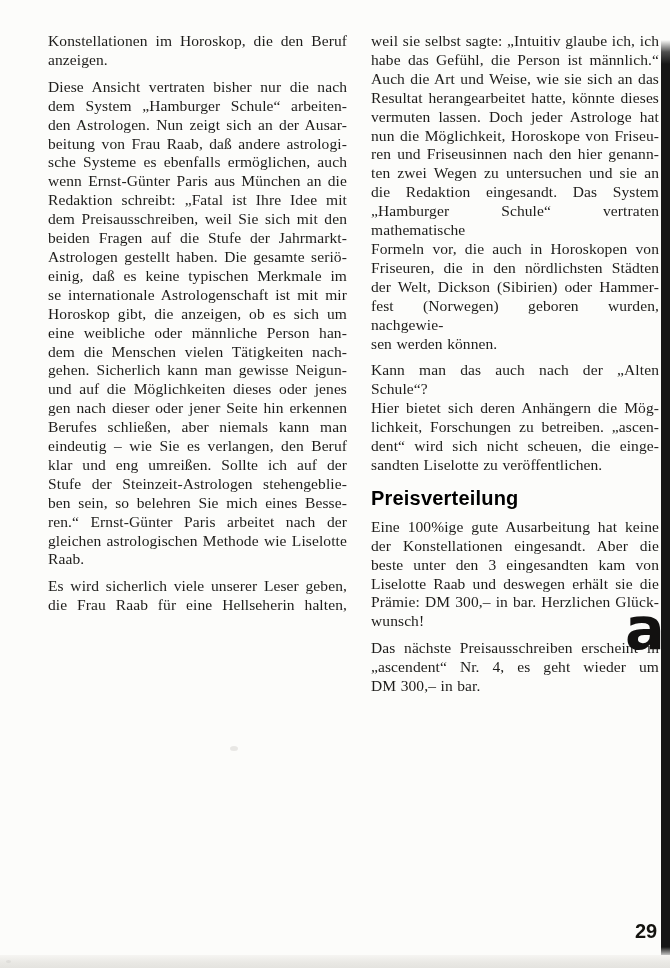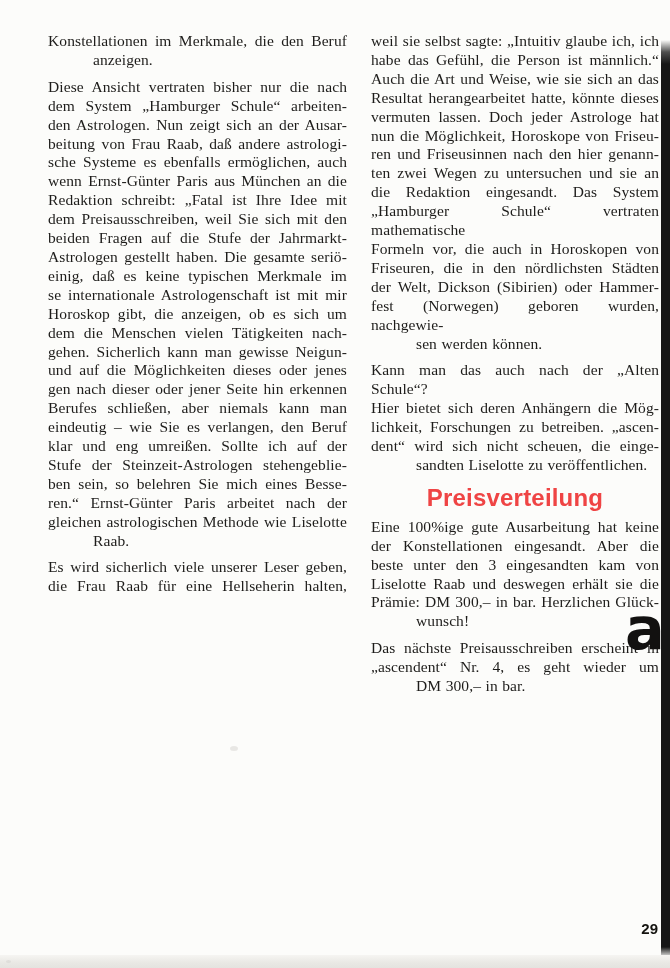--- a/index.html
+++ b/index.html
@@ -29,50 +29,49 @@
   .column.left{left:48px;width:299px;}
   .column.right{left:371px;width:288px;}
   .para{margin-top:8px;}
   .para:first-child{margin-top:0;}
   .line{
     text-align:justify;
     text-align-last:justify;
     letter-spacing:0.1px;
     word-spacing:0.5px;
   }
-  .line.last{text-align-last:left;margin-left:45px;}
+  .line.last{text-align-last:left;}
   .heading{
     font-family:"Liberation Sans", sans-serif;
     font-weight:700;
-    font-size:24px;
+    font-size:20px;
     line-height:24px;
     margin:11px 0 3px 0;
     letter-spacing:0.2px;
-    color:#ef4444;
-    text-align:center;
+    color:#000000;
   }
   .logo-a{
     position:absolute;
     left:625px;
     top:599px;
     font-family:"DejaVu Sans", sans-serif;
     font-weight:700;
     font-size:59px;
     line-height:1;
     color:#121110;
   }
   .page-number{
     position:absolute;
     top:920px;
     left:634px;
     width:24px;
-    text-align:right;
+    text-align:center;
     font-family:"Liberation Sans", sans-serif;
     font-weight:700;
-    font-size:15px;
+    font-size:20px;
     color:#14130f;
   }
   .scan-band{
     position:absolute;
     left:661px;
     top:40px;
     width:9px;
     height:915px;
     background:linear-gradient(180deg,
       rgba(22,22,22,0) 0px,
@@ -97,37 +96,38 @@
   .speck.s1{left:230px;top:746px;width:8px;height:5px;opacity:.55;}
   .speck.s2{left:6px;top:960px;width:5px;height:3px;opacity:.6;}
 </style>
 </head>
 <body>
 
 <div class="page">
 
   <div class="column left">
       <div class="para">
-        <div class="line">Konstellationen im Merkmale, die den Beruf</div>
+        <div class="line">Konstellationen im Horoskop, die den Beruf</div>
         <div class="line last">anzeigen.</div>
       </div>
       <div class="para">
         <div class="line">Diese Ansicht vertraten bisher nur die nach</div>
         <div class="line">dem System „Hamburger Schule“ arbeiten-</div>
         <div class="line">den Astrologen. Nun zeigt sich an der Ausar-</div>
         <div class="line">beitung von Frau Raab, daß andere astrologi-</div>
         <div class="line">sche Systeme es ebenfalls ermöglichen, auch</div>
         <div class="line">wenn Ernst-Günter Paris aus München an die</div>
         <div class="line">Redaktion schreibt: „Fatal ist Ihre Idee mit</div>
         <div class="line">dem Preisausschreiben, weil Sie sich mit den</div>
         <div class="line">beiden Fragen auf die Stufe der Jahrmarkt-</div>
         <div class="line">Astrologen gestellt haben. Die gesamte seriö-</div>
         <div class="line">einig, daß es keine typischen Merkmale im</div>
         <div class="line">se internationale Astrologenschaft ist mit mir</div>
         <div class="line">Horoskop gibt, die anzeigen, ob es sich um</div>
+        <div class="line">eine weibliche oder männliche Person han-</div>
         <div class="line">dem die Menschen vielen Tätigkeiten nach-</div>
         <div class="line">gehen. Sicherlich kann man gewisse Neigun-</div>
         <div class="line">und auf die Möglichkeiten dieses oder jenes</div>
         <div class="line">gen nach dieser oder jener Seite hin erkennen</div>
         <div class="line">Berufes schließen, aber niemals kann man</div>
         <div class="line">eindeutig – wie Sie es verlangen, den Beruf</div>
         <div class="line">klar und eng umreißen. Sollte ich auf der</div>
         <div class="line">Stufe der Steinzeit-Astrologen stehengeblie-</div>
         <div class="line">ben sein, so belehren Sie mich eines Besse-</div>
         <div class="line">ren.“ Ernst-Günter Paris arbeitet nach der</div>

